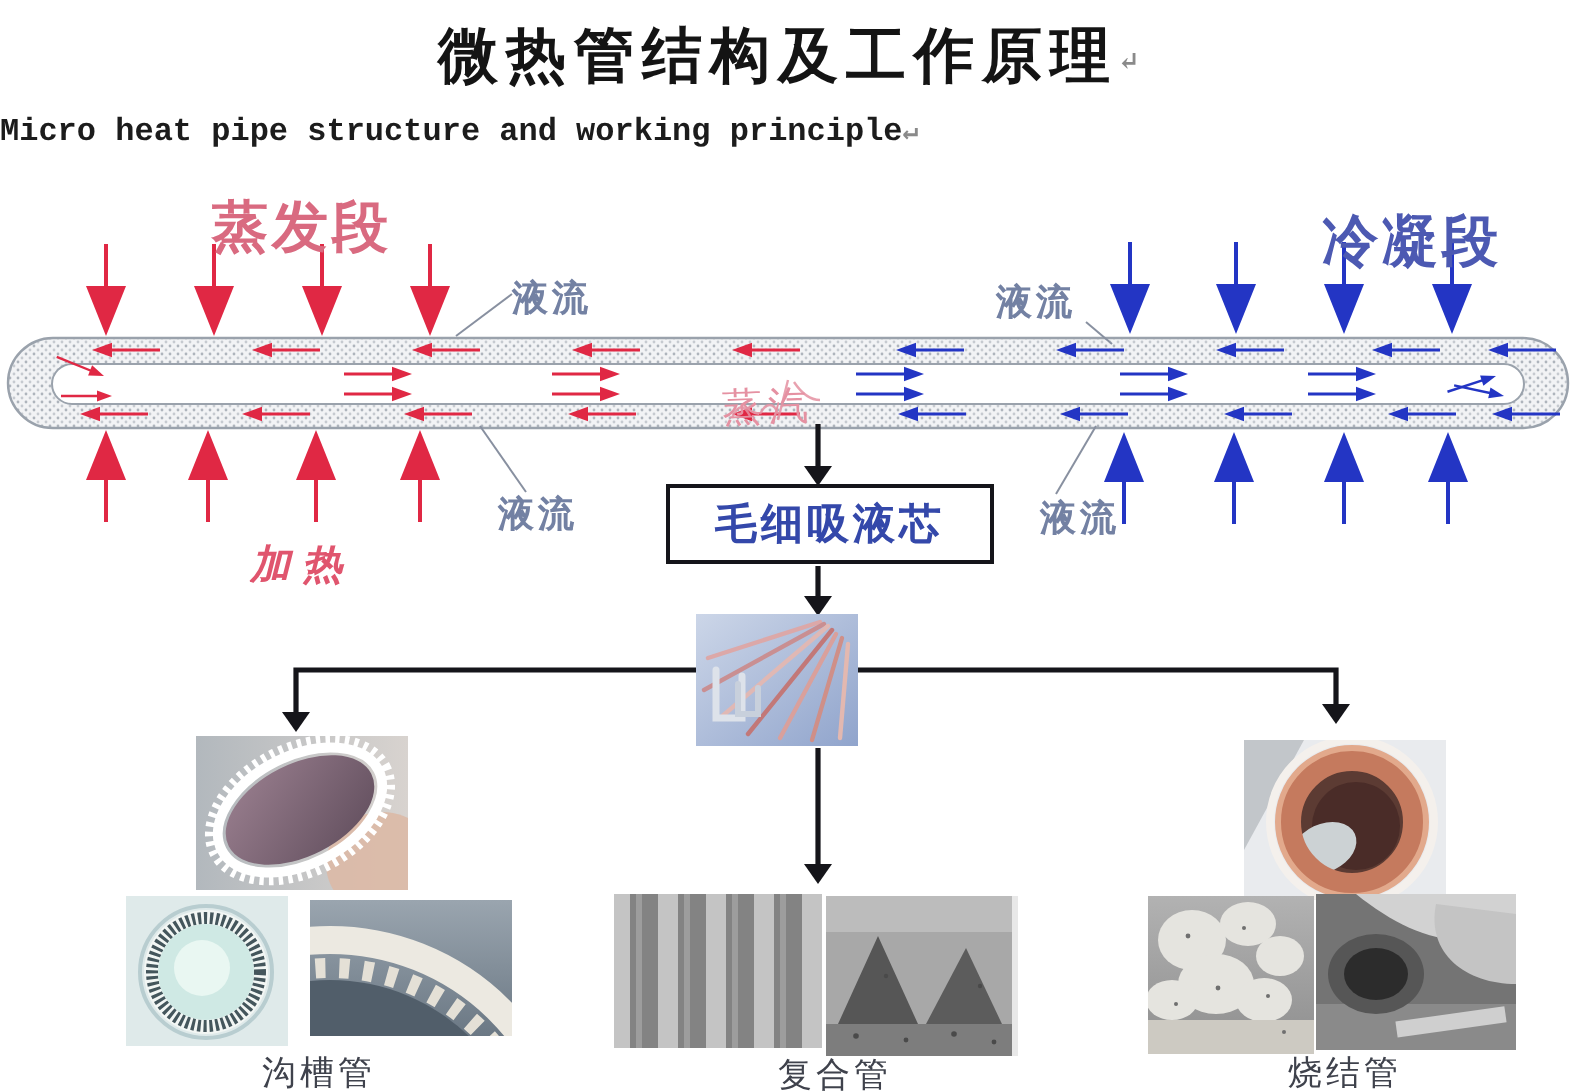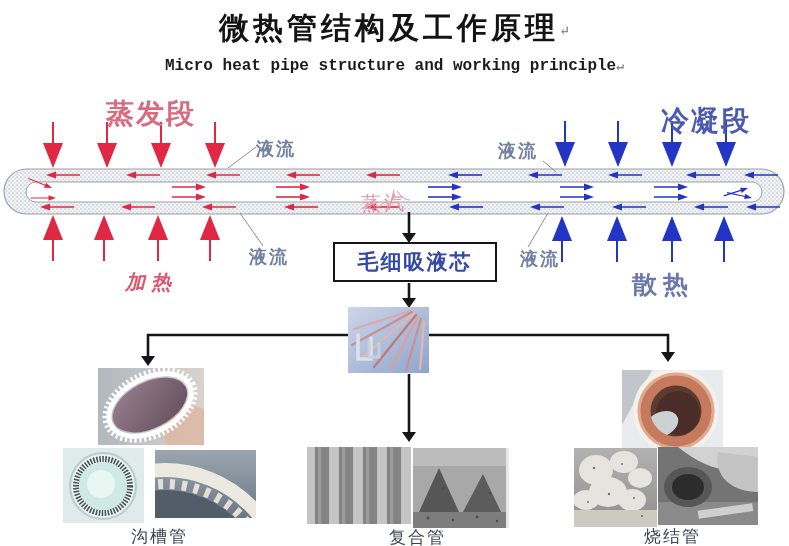--- a/index.html
+++ b/index.html
@@ -3,28 +3,28 @@
 <meta charset="utf-8">
 <style>
   :root{
     --red-arrow:#e02844; --red-label:#d96a80; --heat-label:#e0556e;
     --blue-arrow:#2335c4; --blue-label:#4c59b2; --adiabatic-label:#66739e;
     --cool-label:#6d77ad; --liquid-label:#7381a3; --vapor-label:#e591a2;
     --wick-text:#3448aa; --pipe-stroke:#9aa2ac; --connector:#15151a; --caption:#3f424c;
   }
   html,body{margin:0;padding:0;background:#fff;}
   #stage{position:relative;width:789px;height:546px;background:#fff;overflow:hidden;
-         font-family:"Liberation Serif","DejaVu Serif",serif;border-radius:31px;}
+         font-family:"Liberation Serif","DejaVu Serif",serif;}
   .abs{position:absolute;}
   #main-title{left:0;right:0;top:8px;text-align:center;font-size:30px;font-weight:600;
 ائ              color:#141414;letter-spacing:4px;z-index:5;}
   #main-title{left:0;right:0;top:8px;text-align:center;font-size:30px;font-weight:600;
               color:#141414;letter-spacing:4px;z-index:5;}
   .ret-mark{font-size:13px;color:#8a8a8a;letter-spacing:0;vertical-align:middle;}
-  #sub-title{left:0;right:0;top:57px;text-align:center;
+  #sub-title{left:0;right:0;top:57px;text-align:left;
              font-family:"Liberation Mono","DejaVu Sans Mono",monospace;
              font-size:16px;font-weight:700;color:#1c1c1c;z-index:5;}
   .sec-label{font-size:28px;font-weight:600;letter-spacing:2px;z-index:6;}
   #label-evaporation{left:106px;top:95px;color:var(--red-label);}
   #label-adiabatic{left:376px;top:128px;color:var(--adiabatic-label);}
   #label-condensation{left:618px;top:102px;color:var(--blue-label);margin-left:43px;}
   #label-heating{left:125px;top:269px;color:var(--heat-label);font-size:20px;letter-spacing:6px;font-style:italic;}
   #label-cooling{left:632px;top:268px;color:var(--cool-label);font-size:25px;letter-spacing:6px;}
   .liquid-label{font-size:18px;color:var(--liquid-label);letter-spacing:2px;z-index:6;font-weight:bold;}
   #liquid-tl{left:256px;top:137px;} #liquid-tr{left:498px;top:139px;}
@@ -178,21 +178,20 @@
       <use href="#bhead" transform="translate(409,308)"></use>
       <use href="#bhead" transform="translate(409,442)"></use>
       <use href="#bhead" transform="translate(148,366)"></use>
       <use href="#bhead" transform="translate(668,362)"></use>
     </g>
   </svg>
 
   <div class="abs sec-label" id="label-evaporation">蒸发段</div>
   <div class="abs sec-label" id="label-condensation">冷凝段</div>
   <div class="abs sec-label" id="label-heating">加热</div>
-  <div class="abs sec-label" id="label-cooling">散热</div>
 
   <div class="abs liquid-label" id="liquid-tl">液流</div>
   <div class="abs liquid-label" id="liquid-tr">液流</div>
   <div class="abs liquid-label" id="liquid-bl">液流</div>
   <div class="abs liquid-label" id="liquid-br">液流</div>
   <div class="abs" id="label-vapor">蒸汽</div>
 
   <div class="abs" id="wick-box">
     <span>毛细吸液芯</span>
   </div>

